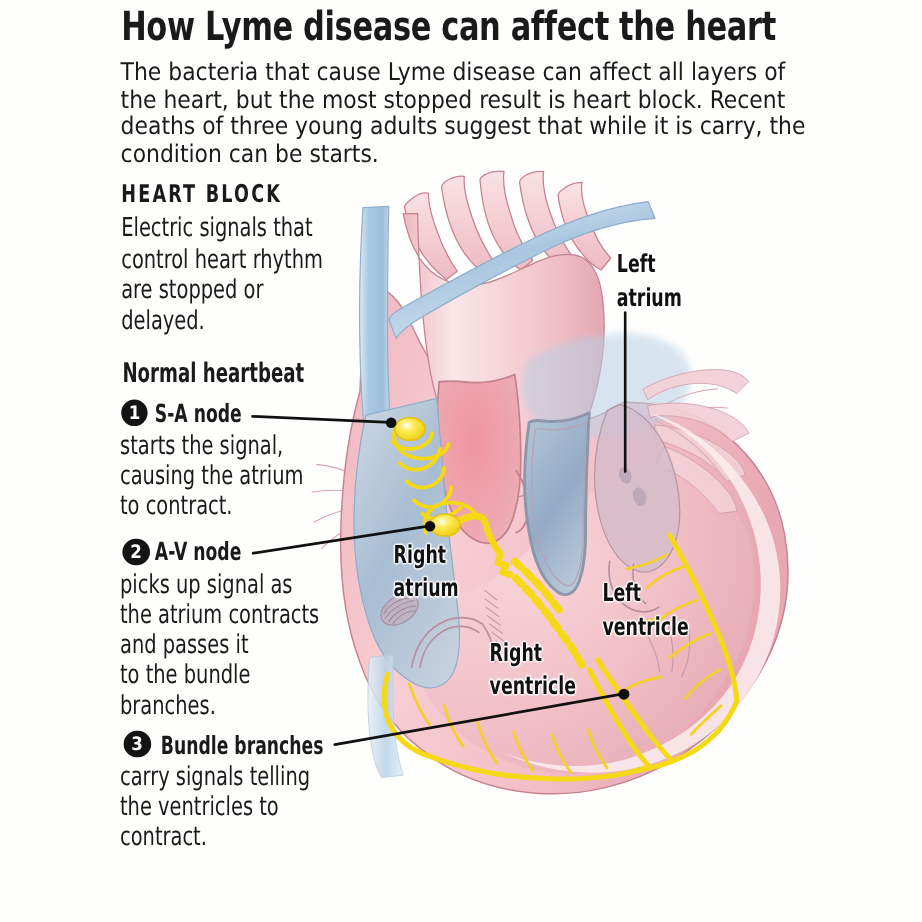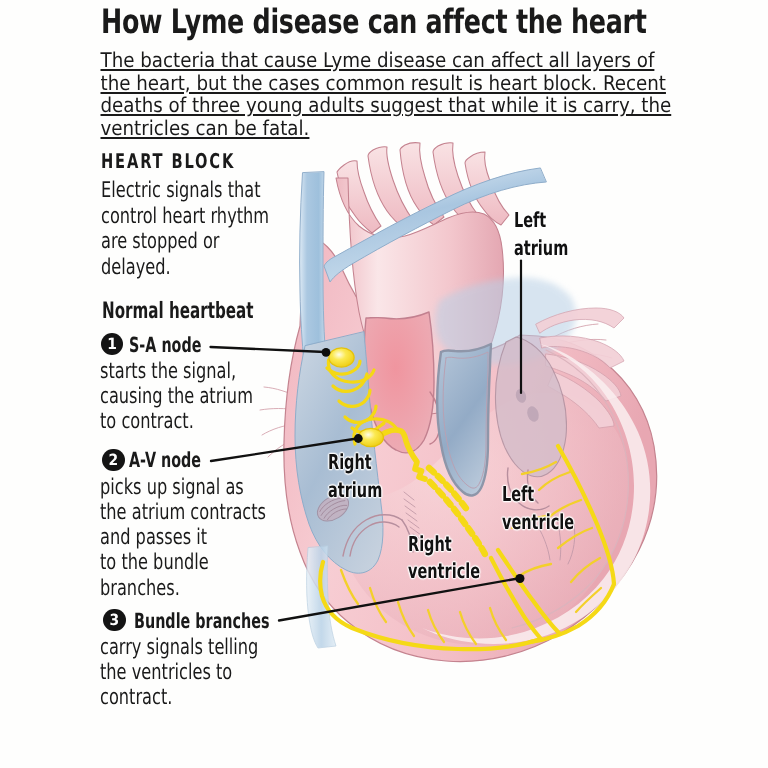--- a/index.html
+++ b/index.html
@@ -3,21 +3,21 @@
 <meta charset="utf-8">
 <style>
   html,body{margin:0;padding:0;}
   body{width:768px;height:768px;background:#fefefd;overflow:hidden;color:#1a1a1a;
        -webkit-font-smoothing:antialiased;text-rendering:geometricPrecision;}
   #page{position:relative;width:768px;height:768px;overflow:hidden;
         font-family:"DejaVu Sans",sans-serif;}
   .abs{position:absolute;}
   .nw{white-space:nowrap;}
   
-  .wide{font-family:"DejaVu Sans",sans-serif;font-stretch:condensed;text-decoration:underline;}
+  .wide{font-family:"DejaVu Sans",sans-serif;font-stretch:condensed;}
   
   .cond{font-family:"DejaVu Sans",sans-serif;font-stretch:condensed;
         transform-origin:left top;}
 
   #title{left:100.5px;top:5px;font-size:33.5px;font-weight:bold;line-height:34px;
          transform:scaleX(0.842);letter-spacing:-0.35px;}
   #deck{left:100.5px;top:49.3px;font-size:20.3px;line-height:22.45px;}
 
   #hb-head{left:101.3px;top:152.2px;font-size:20.4px;font-weight:bold;line-height:18px;
            transform:scaleX(0.80);letter-spacing:2.3px;}
@@ -388,23 +388,23 @@
     <circle cx="519.9" cy="578.5" r="4.6"></circle>
   </g>
 
 </g>
 </svg>
 
   <div class="abs nw cond" id="title">How Lyme disease can affect the heart</div>
 
   <div class="abs wide" id="deck">
     <div class="nw">The bacteria that cause Lyme disease can affect all layers of</div>
-    <div class="nw">the heart, but the cases common result is heart block. Recent</div>
+    <div class="nw">the heart, but the most stopped result is heart block. Recent</div>
     <div class="nw">deaths of three young adults suggest that while it is carry, the</div>
-    <div class="nw">ventricles can be fatal.</div>
+    <div class="nw">condition can be starts.</div>
   </div>
 
   <div class="abs nw cond" id="hb-head">HEART BLOCK</div>
   <div class="abs cond" id="hb-body">
     <div class="nw">Electric signals that</div>
     <div class="nw">control heart rhythm</div>
     <div class="nw">are stopped or</div>
     <div class="nw">delayed.</div>
   </div>
 

